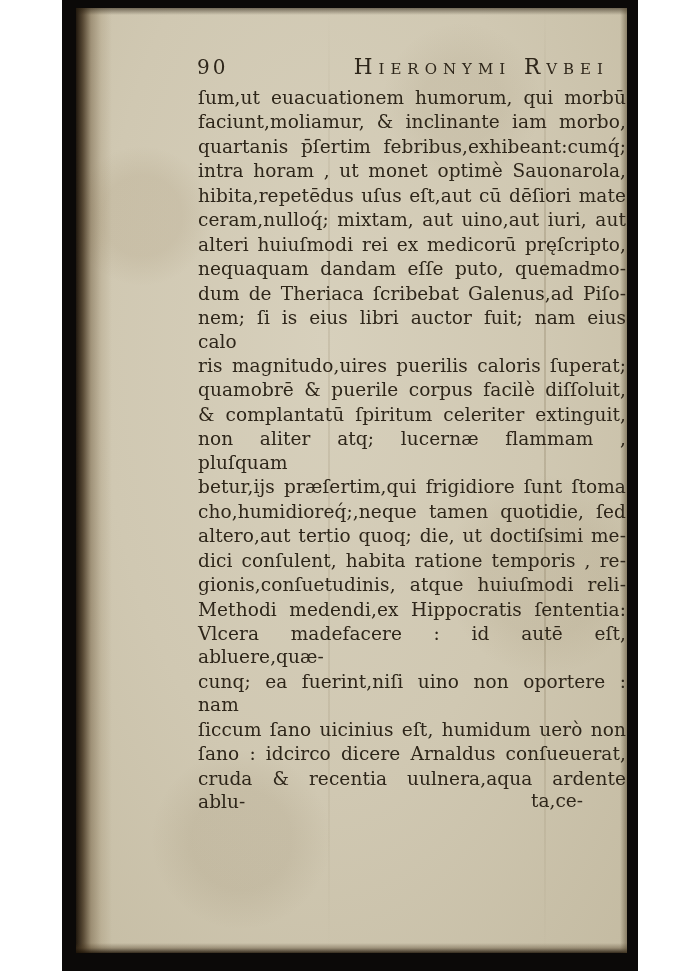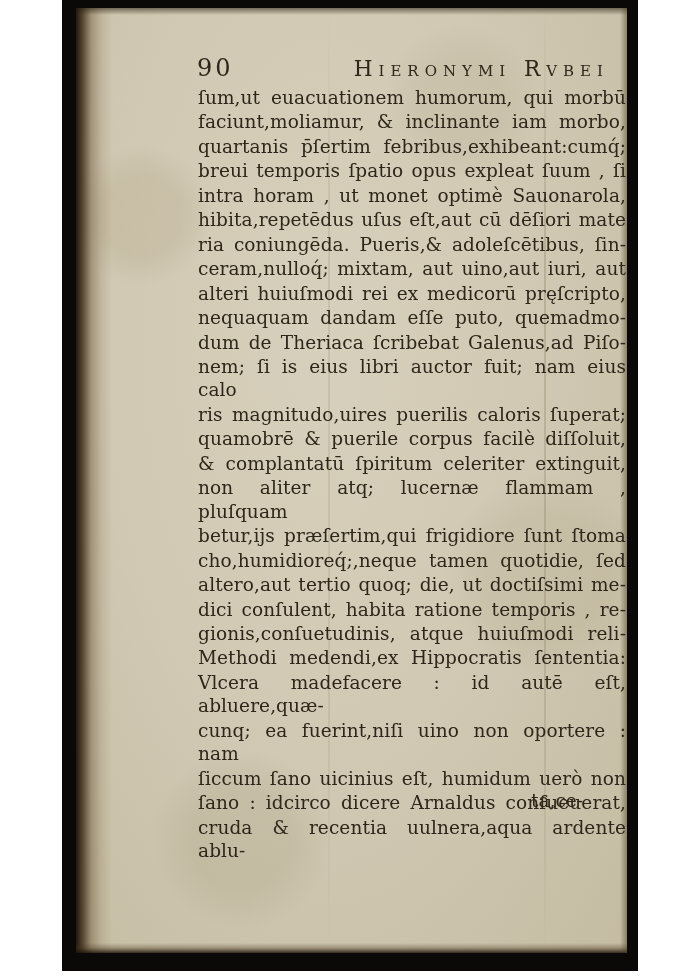--- a/index.html
+++ b/index.html
@@ -52,21 +52,21 @@
     position:absolute; top:0; bottom:0; width:2px; pointer-events:none;
     background:linear-gradient(to bottom, rgba(0,0,0,0),
       rgba(105,88,56,0.22) 25%, rgba(105,88,56,0.18) 75%, rgba(0,0,0,0));
   }
   .crease.c1 { left:468px; }
   .crease.c2 { left:252px; opacity:.6; }
   .page-header {
     position:absolute; top:46px; left:121px; right:6px; height:28px;
     display:flex; align-items:baseline;
   }
-  .pagenum { font-size:24px; letter-spacing:3px; }
+  .pagenum { font-size:20px; letter-spacing:3px; }
   .running-title {
     margin-left:auto; margin-right:12px;
     font-variant:small-caps;
     font-size:21.5px; letter-spacing:6px;
     white-space:nowrap;
   }
   .text-block {
     position:absolute; top:77px; left:121px; width:430px;
   }
   .text-block p {
@@ -100,24 +100,22 @@
 
     <div class="page-header">
       <span class="pagenum">90</span>
       <span class="running-title">Hieronymi Rvbei</span>
     </div>
 
     <div class="text-block">
         <p>ſum,ut euacuationem humorum, qui morbū</p>
         <p>faciunt,moliamur, &amp; inclinante iam morbo,</p>
         <p>quartanis p̄ſertim febribus,exhibeant:cumq́;</p>
-        <p>breui temporis ſpatio opus expleat ſuum , ſi</p>
         <p>intra horam , ut monet optimè Sauonarola,</p>
         <p>hibita,repetēdus uſus eſt,aut cū dēſiori mate</p>
-        <p>ria coniungēda. Pueris,&amp; adoleſcētibus, ſin-</p>
         <p>ceram,nulloq́; mixtam, aut uino,aut iuri, aut</p>
         <p>alteri huiuſmodi rei ex medicorū pręſcripto,</p>
         <p>nequaquam dandam eſſe puto, quemadmo-</p>
         <p>dum de Theriaca ſcribebat Galenus,ad Piſo-</p>
         <p>nem; ſi is eius libri auctor fuit; nam eius calo</p>
         <p>ris magnitudo,uires puerilis caloris ſuperat;</p>
         <p>quamobrē &amp; puerile corpus facilè diſſoluit,</p>
         <p>&amp; complantatū ſpiritum celeriter extinguit,</p>
         <p>non aliter atq; lucernæ flammam , pluſquam</p>
         <p>betur,ijs præſertim,qui frigidiore ſunt ſtoma</p>

